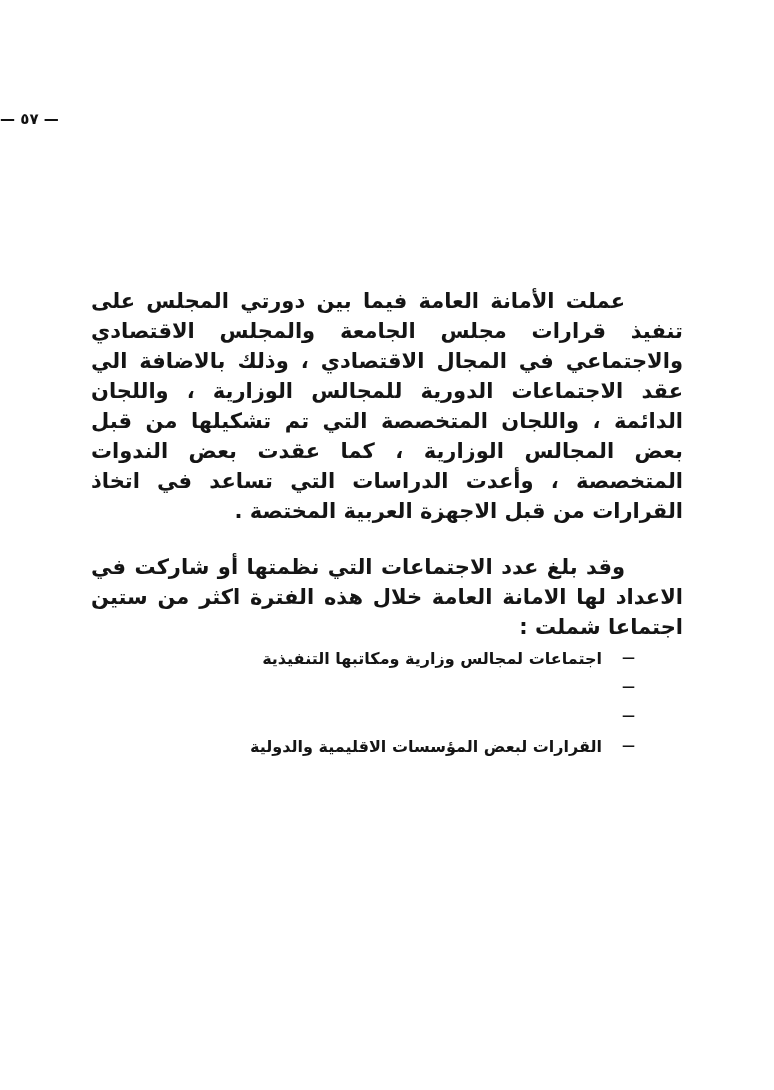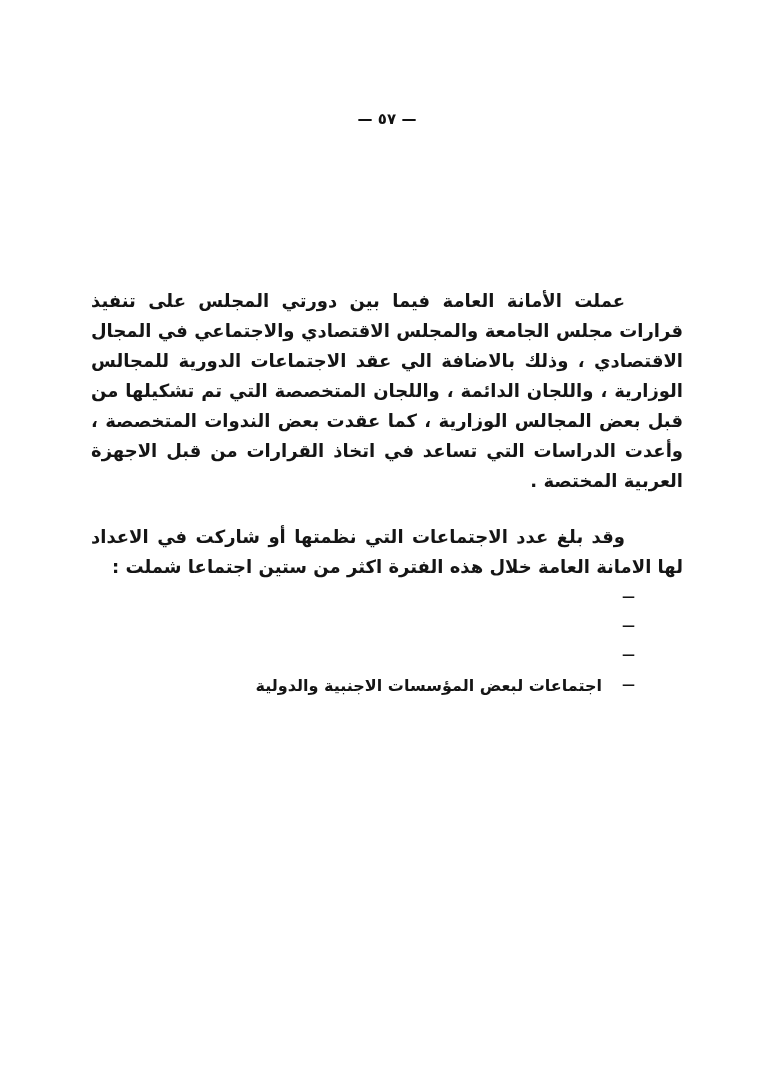--- a/index.html
+++ b/index.html
@@ -15,35 +15,35 @@
     overflow: hidden;
     direction: rtl;
     font-family: "DejaVu Sans", sans-serif;
     color: #151515;
   }
   .page-number {
     position: absolute;
     top: 110px;
     left: 0;
     right: 0;
-    text-align: center;
+    text-align: left;
     font-size: 15px;
     font-weight: bold;
     letter-spacing: 3px;
     color: #111111;
   }
   .content {
     position: absolute;
     top: 286px;
     right: 91px;
     width: 592px;
   }
   .para {
     margin: 0 0 26px 0;
-    font-size: 18px;
+    font-size: 21px;
     font-weight: bold;
     line-height: 30px;
     text-align: justify;
     text-justify: inter-word;
   }
   .para.indent {
     text-indent: 58px;
   }
   .para.before-list {
     margin-bottom: 2px;
@@ -80,29 +80,30 @@
 
   <div class="content">
 
     <p class="para indent">عملت الأمانة العامة فيما بين دورتي المجلس على تنفيذ قرارات مجلس الجامعة والمجلس الاقتصادي والاجتماعي في المجال الاقتصادي ، وذلك بالاضافة الي عقد الاجتماعات الدورية للمجالس الوزارية ، واللجان الدائمة ، واللجان المتخصصة التي تم تشكيلها من قبل بعض المجالس الوزارية ، كما عقدت بعض الندوات المتخصصة ، وأعدت الدراسات التي تساعد في اتخاذ القرارات من قبل الاجهزة العربية المختصة .</p>
 
     <p class="para indent before-list">وقد بلغ عدد الاجتماعات التي نظمتها أو شاركت في الاعداد لها الامانة العامة خلال هذه الفترة اكثر من ستين اجتماعا شملت :</p>
 
     <ul class="meetings">
       <li>
         <span class="dash">—</span>
+        <span class="item-text">اجتماعات لمجالس وزارية ومكاتبها التنفيذية</span>
       </li>
       <li>
         <span class="dash">—</span>
       </li>
       <li>
         <span class="dash">—</span>
       </li>
       <li>
         <span class="dash">—</span>
-        <span class="item-text">اجتماعات لبعض المؤسسات الاجنبية والدولية</span>
+        <span class="item-text">القرارات لبعض المؤسسات الاقليمية والدولية</span>
       </li>
     </ul>
 
 
 
   </div>
 </div>
 
 </body></html>

